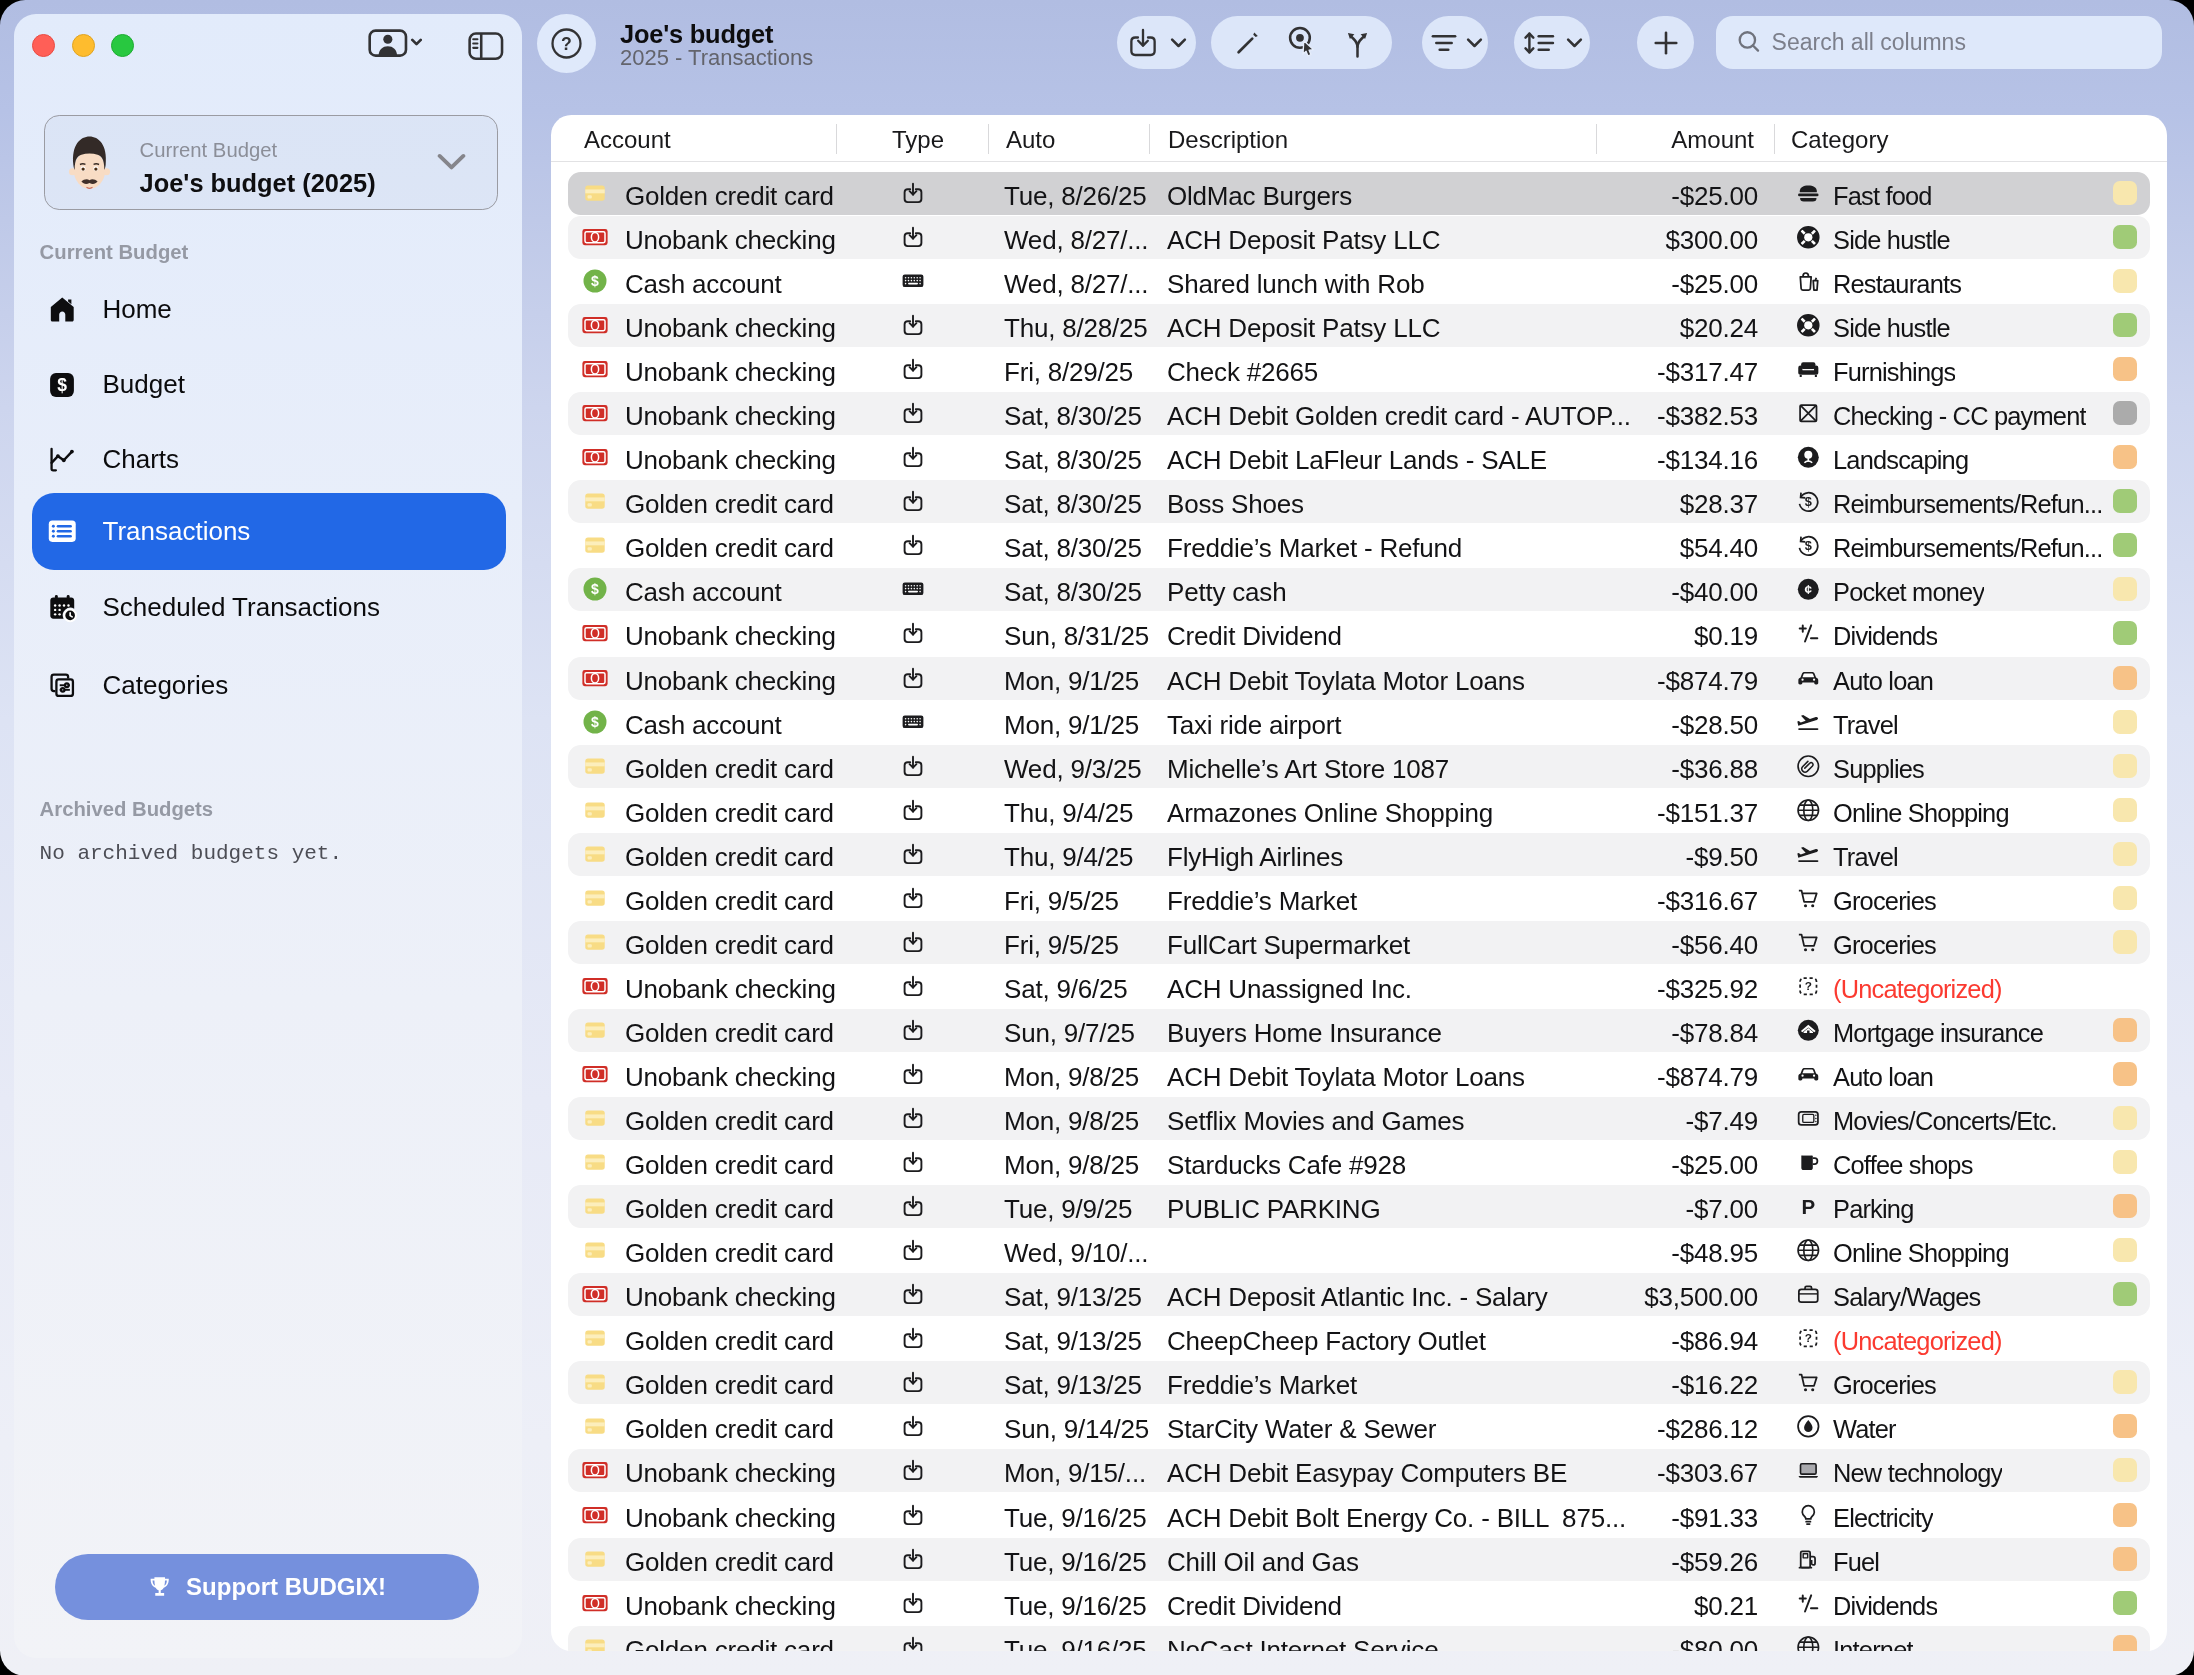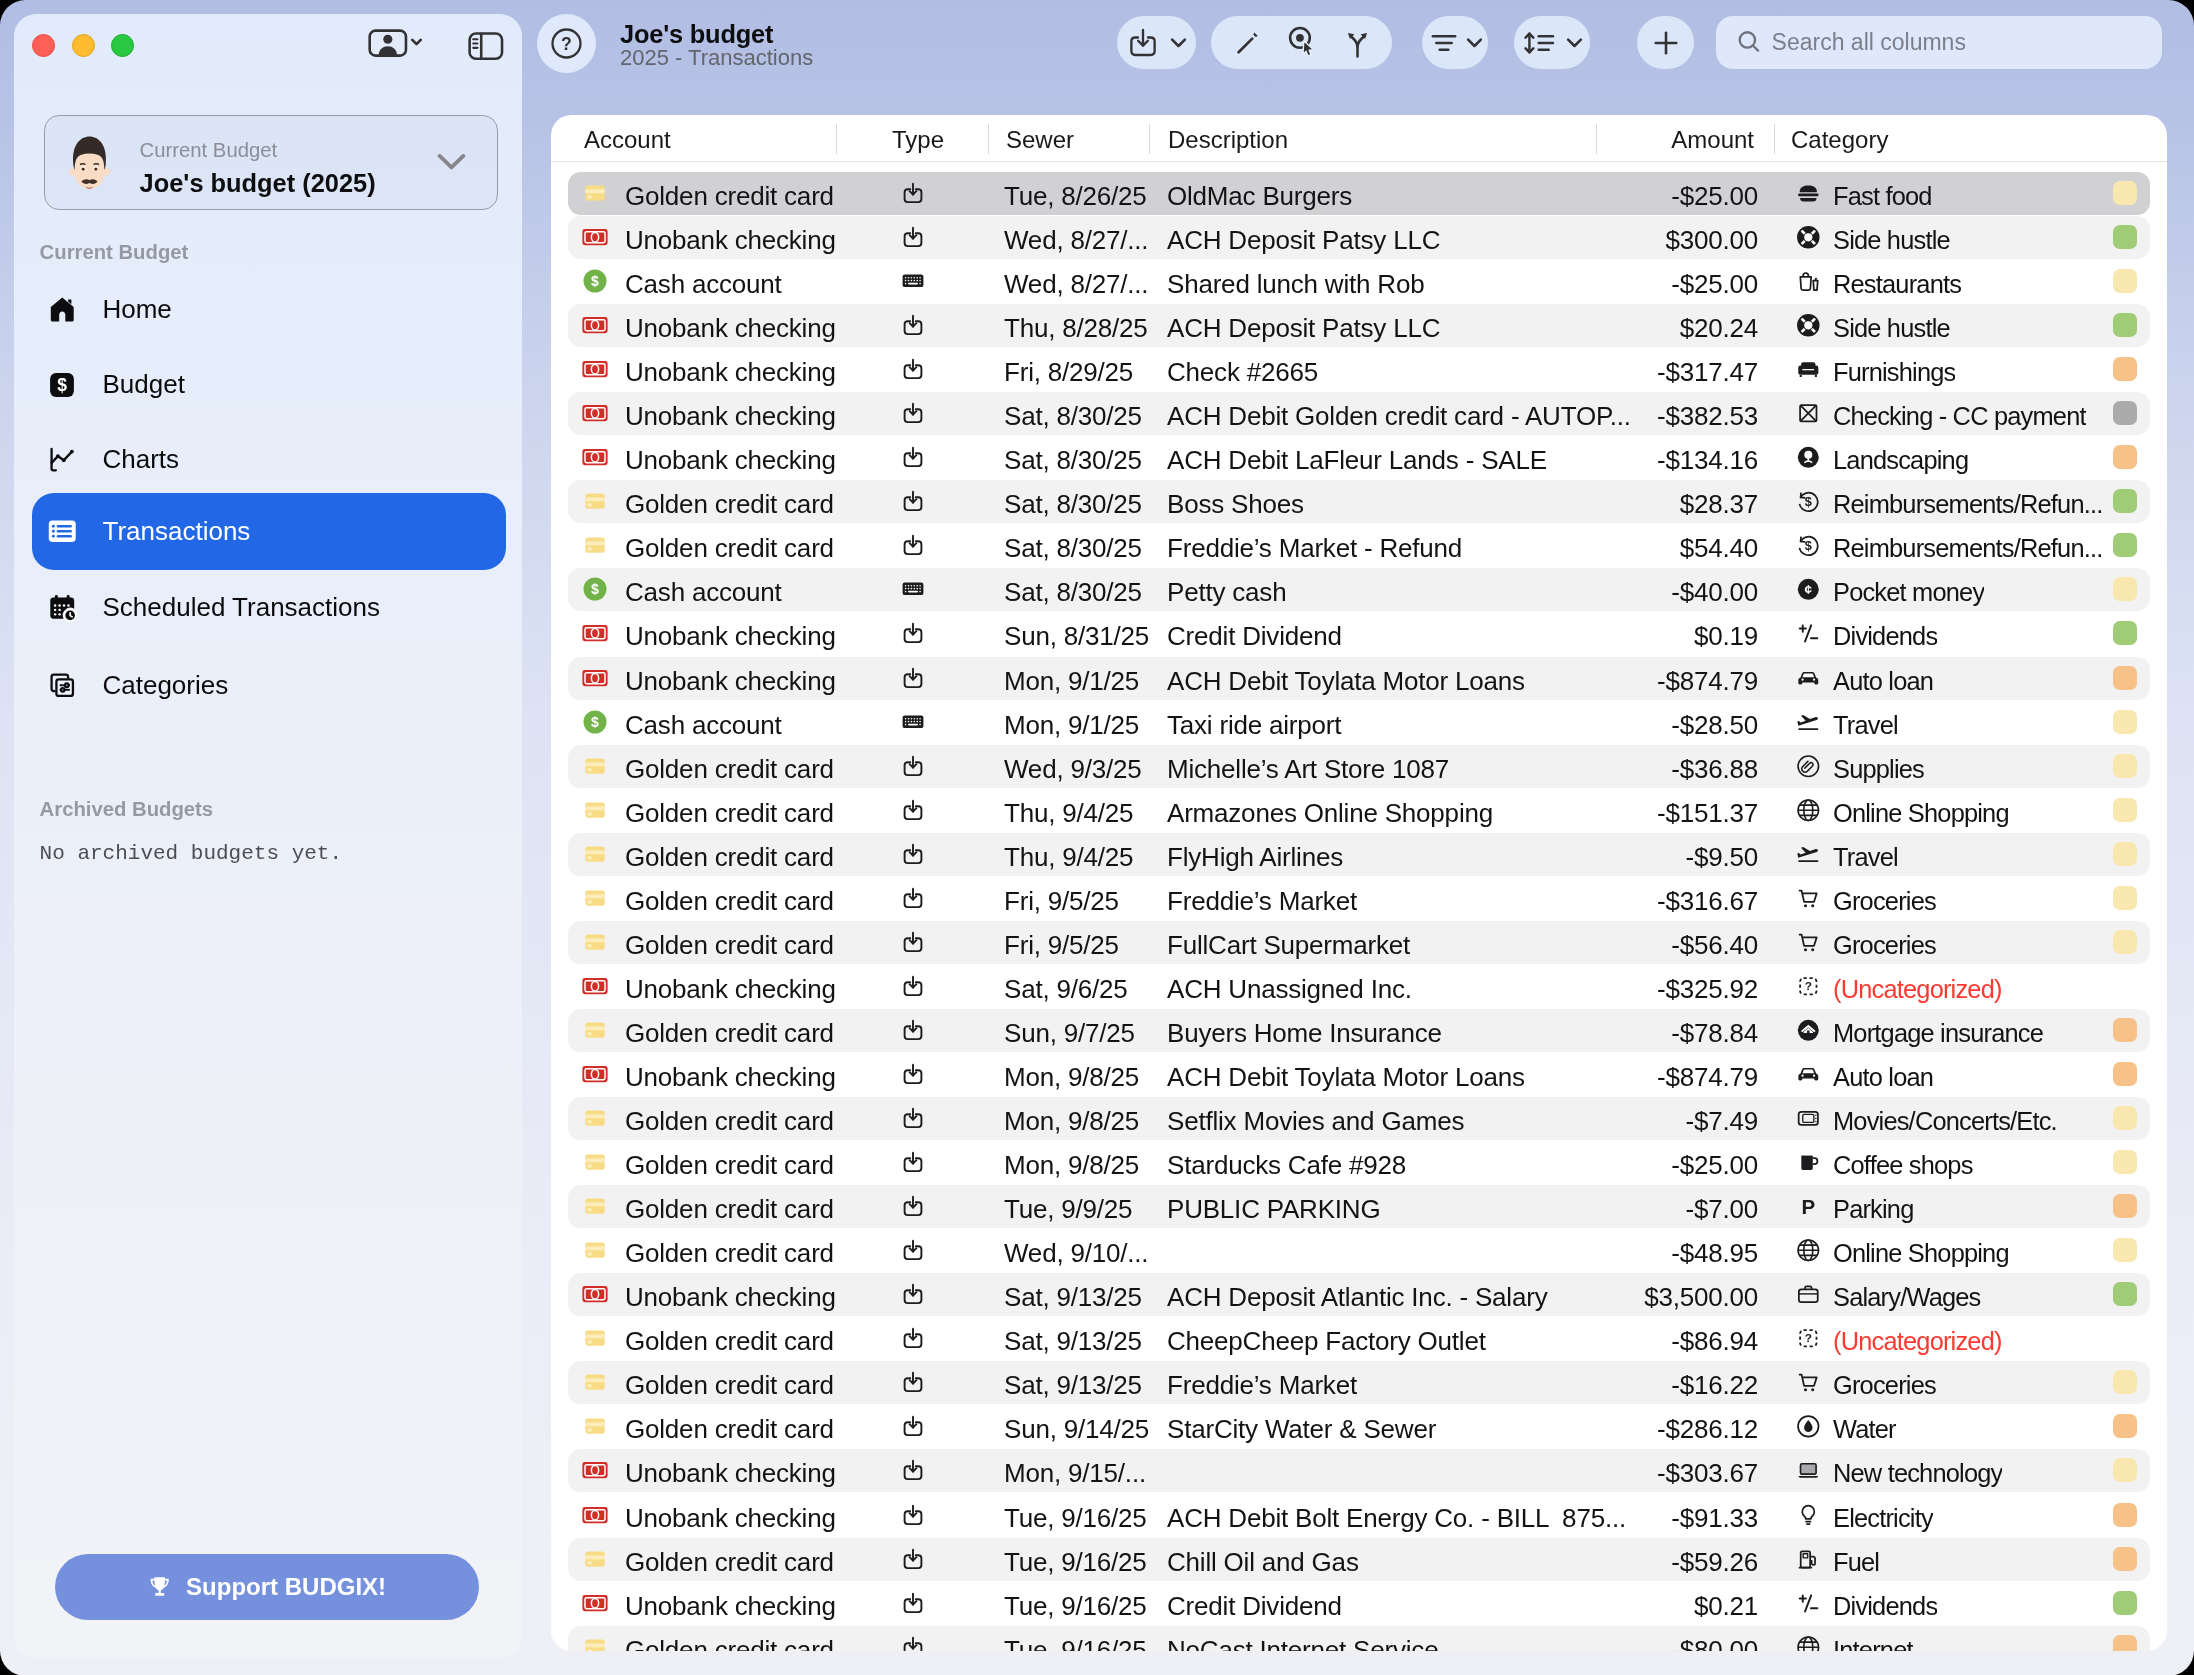--- a/index.html
+++ b/index.html
@@ -280,21 +280,21 @@
           <circle cx="14.5" cy="14" r="9"></circle>
           <path d="M21 20.5 L27 26.5" stroke-linecap="round"></path>
         </g>
       </svg>
       <span>Search all columns</span>
     </div>
   <div id="main">
     <div id="hdr">
       <div class="h" style="left:33px">Account</div>
       <div class="h" style="left:341px">Type</div>
-      <div class="h" style="left:455px">Sewer</div>
+      <div class="h" style="left:455px">Auto</div>
       <div class="h" style="left:617px">Description</div>
       <div class="h" style="right:413px">Amount</div>
       <div class="h" style="left:1240px">Category</div>
       <div class="hsep" style="left:285px"></div>
       <div class="hsep" style="left:437px"></div>
       <div class="hsep" style="left:598px"></div>
       <div class="hsep" style="left:1045px"></div>
       <div class="hsep" style="left:1223px"></div>
     </div>
     <div class="row" style="top:56px">
@@ -1321,20 +1321,21 @@
         <div class="ic ticon">
           <svg width="24" height="24" viewBox="0 0 24 24">
             <g stroke="#1c1c1e" stroke-width="1.9" fill="none" stroke-linecap="round" stroke-linejoin="round">
               <path d="M9.2 8.2 H6.7 C4.7 8.2 3.6 9.3 3.6 11.3 V18 C3.6 20 4.7 21.1 6.7 21.1 H17.3 C19.3 21.1 20.4 20 20.4 18 V11.3 C20.4 9.3 19.3 8.2 17.3 8.2 H14.8"></path>
               <path d="M12 2.8 V13.6"></path>
               <path d="M8.6 10.2 L12 13.7 L15.4 10.2"></path>
             </g>
           </svg>
         </div>
         <div class="txt date">Mon, 9/15/...</div>
+        <div class="txt desc">ACH Debit Easypay Computers BE</div>
         <div class="txt amt">-$303.67</div>
         <div class="ic cicon">
           <svg width="24.6" height="24.6" viewBox="0 0 24 24">
             <g>
               <rect x="4.4" y="5.6" width="15.2" height="10.2" rx="1.4" fill="#a9a9ad" stroke="#1c1c1e" stroke-width="1.6"></rect>
               <path d="M2.4 17.6 H21.6 L20.4 19.3 H3.6 Z" fill="#1c1c1e"></path>
             </g>
           </svg>
         </div>
         <div class="txt cat">New technology</div>

